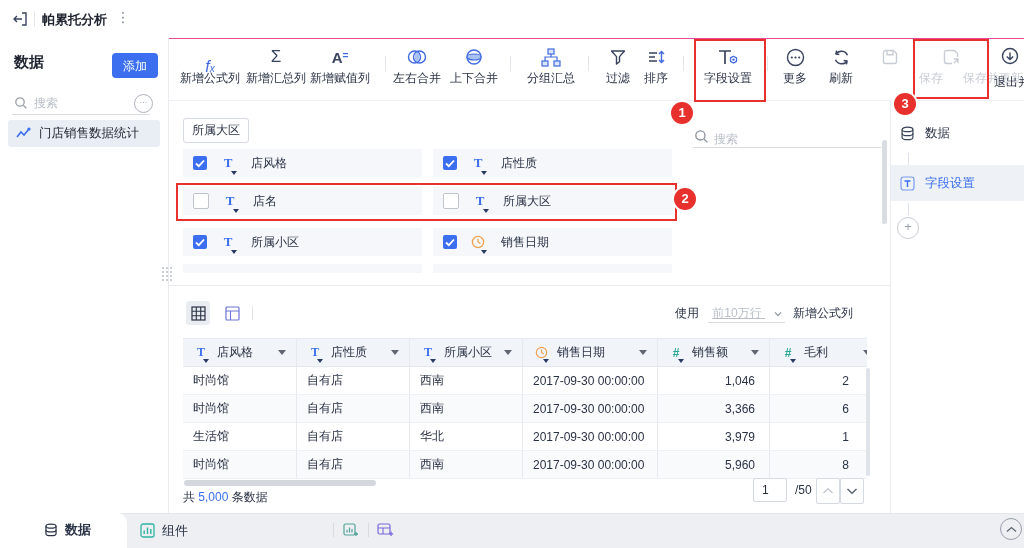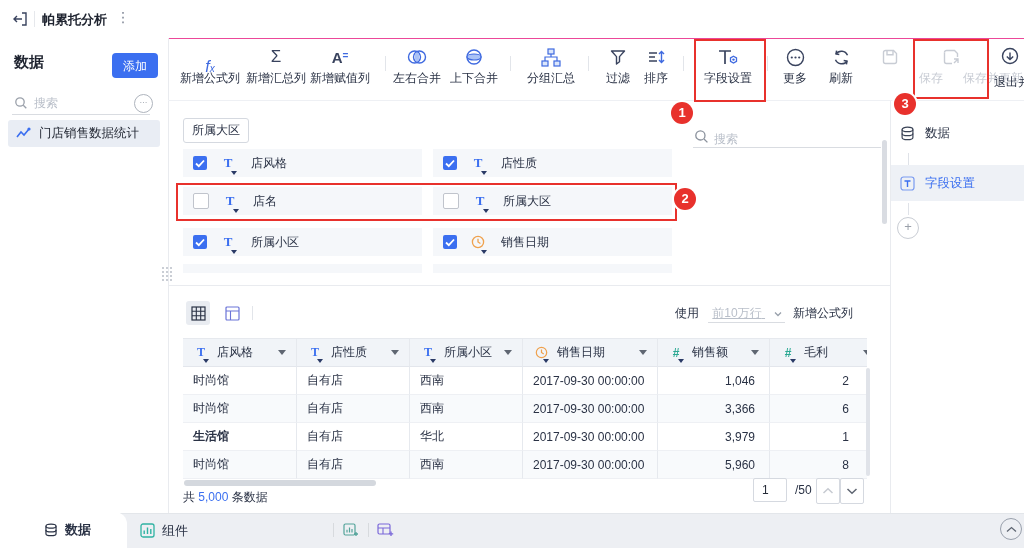--- a/index.html
+++ b/index.html
@@ -453,21 +453,21 @@
     </div>
     <div class="trow zebra">
       <div class="tcell c0" style="padding-left:10px;">时尚馆</div>
       <div class="tcell c1" style="padding-left:10px;">自有店</div>
       <div class="tcell c2" style="padding-left:10px;">西南</div>
       <div class="tcell c3" style="padding-left:10px;">2017-09-30 00:00:00</div>
       <div class="tcell c4 num">3,366</div>
       <div class="tcell c5 num" style="padding-right:40px;">6</div>
     </div>
     <div class="trow">
-      <div class="tcell c0" style="padding-left:10px;font-weight:bold;">生活馆</div>
+      <div class="tcell c0" style="padding-left:10px;">生活馆</div>
       <div class="tcell c1" style="padding-left:10px;">自有店</div>
       <div class="tcell c2" style="padding-left:10px;">华北</div>
       <div class="tcell c3" style="padding-left:10px;">2017-09-30 00:00:00</div>
       <div class="tcell c4 num">3,979</div>
       <div class="tcell c5 num" style="padding-right:40px;">1</div>
     </div>
     <div class="trow zebra">
       <div class="tcell c0" style="padding-left:10px;">时尚馆</div>
       <div class="tcell c1" style="padding-left:10px;">自有店</div>
       <div class="tcell c2" style="padding-left:10px;">西南</div>

